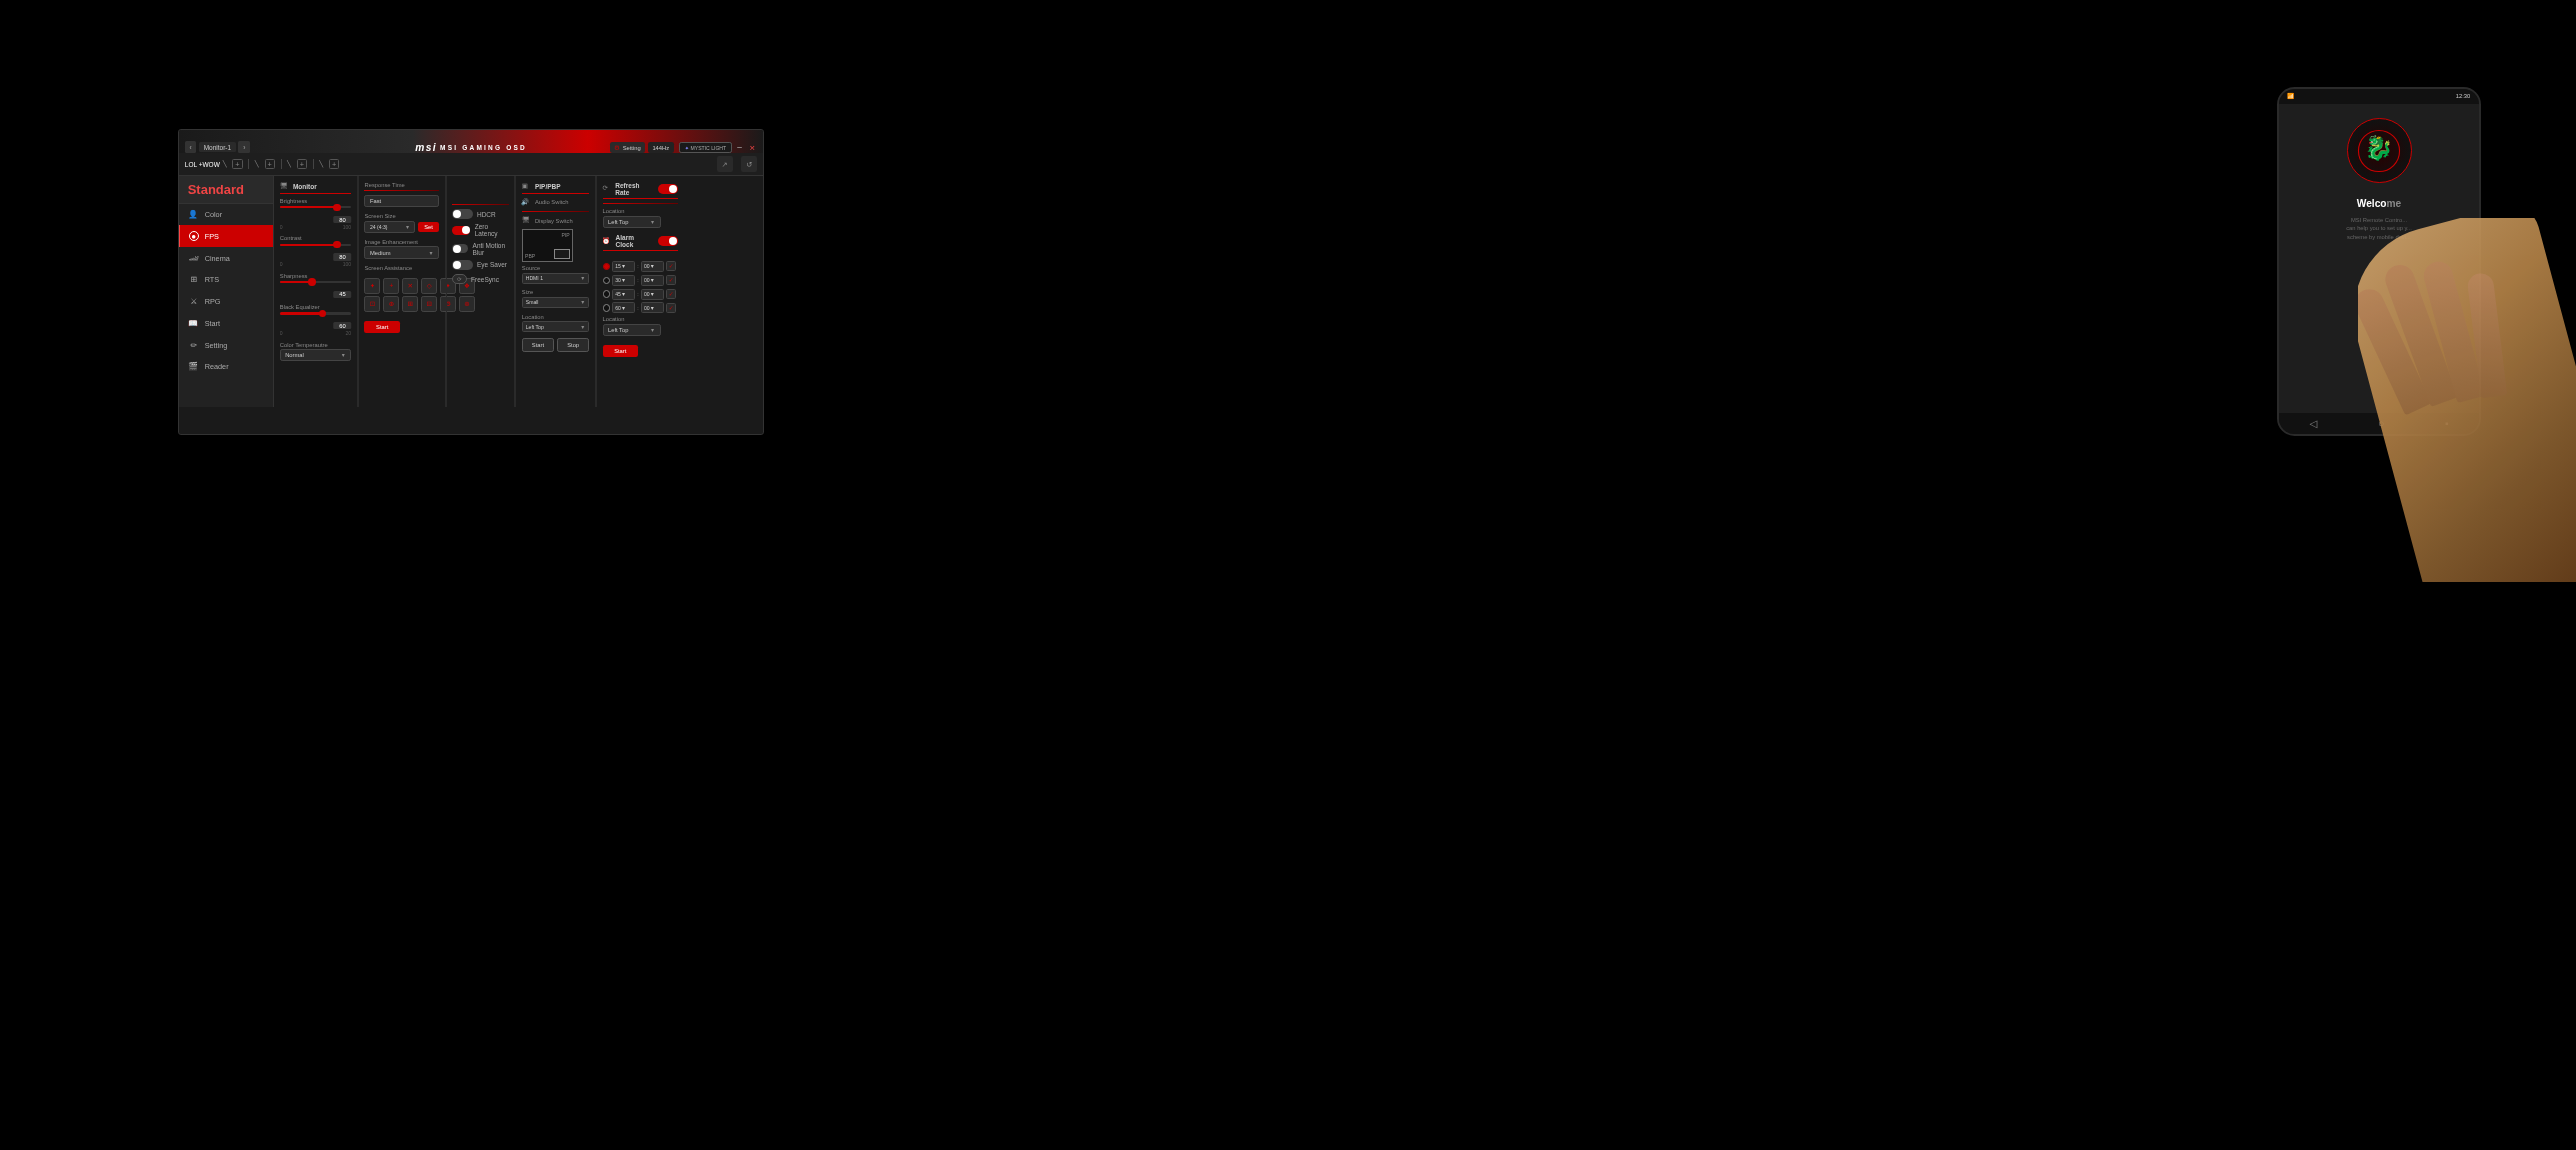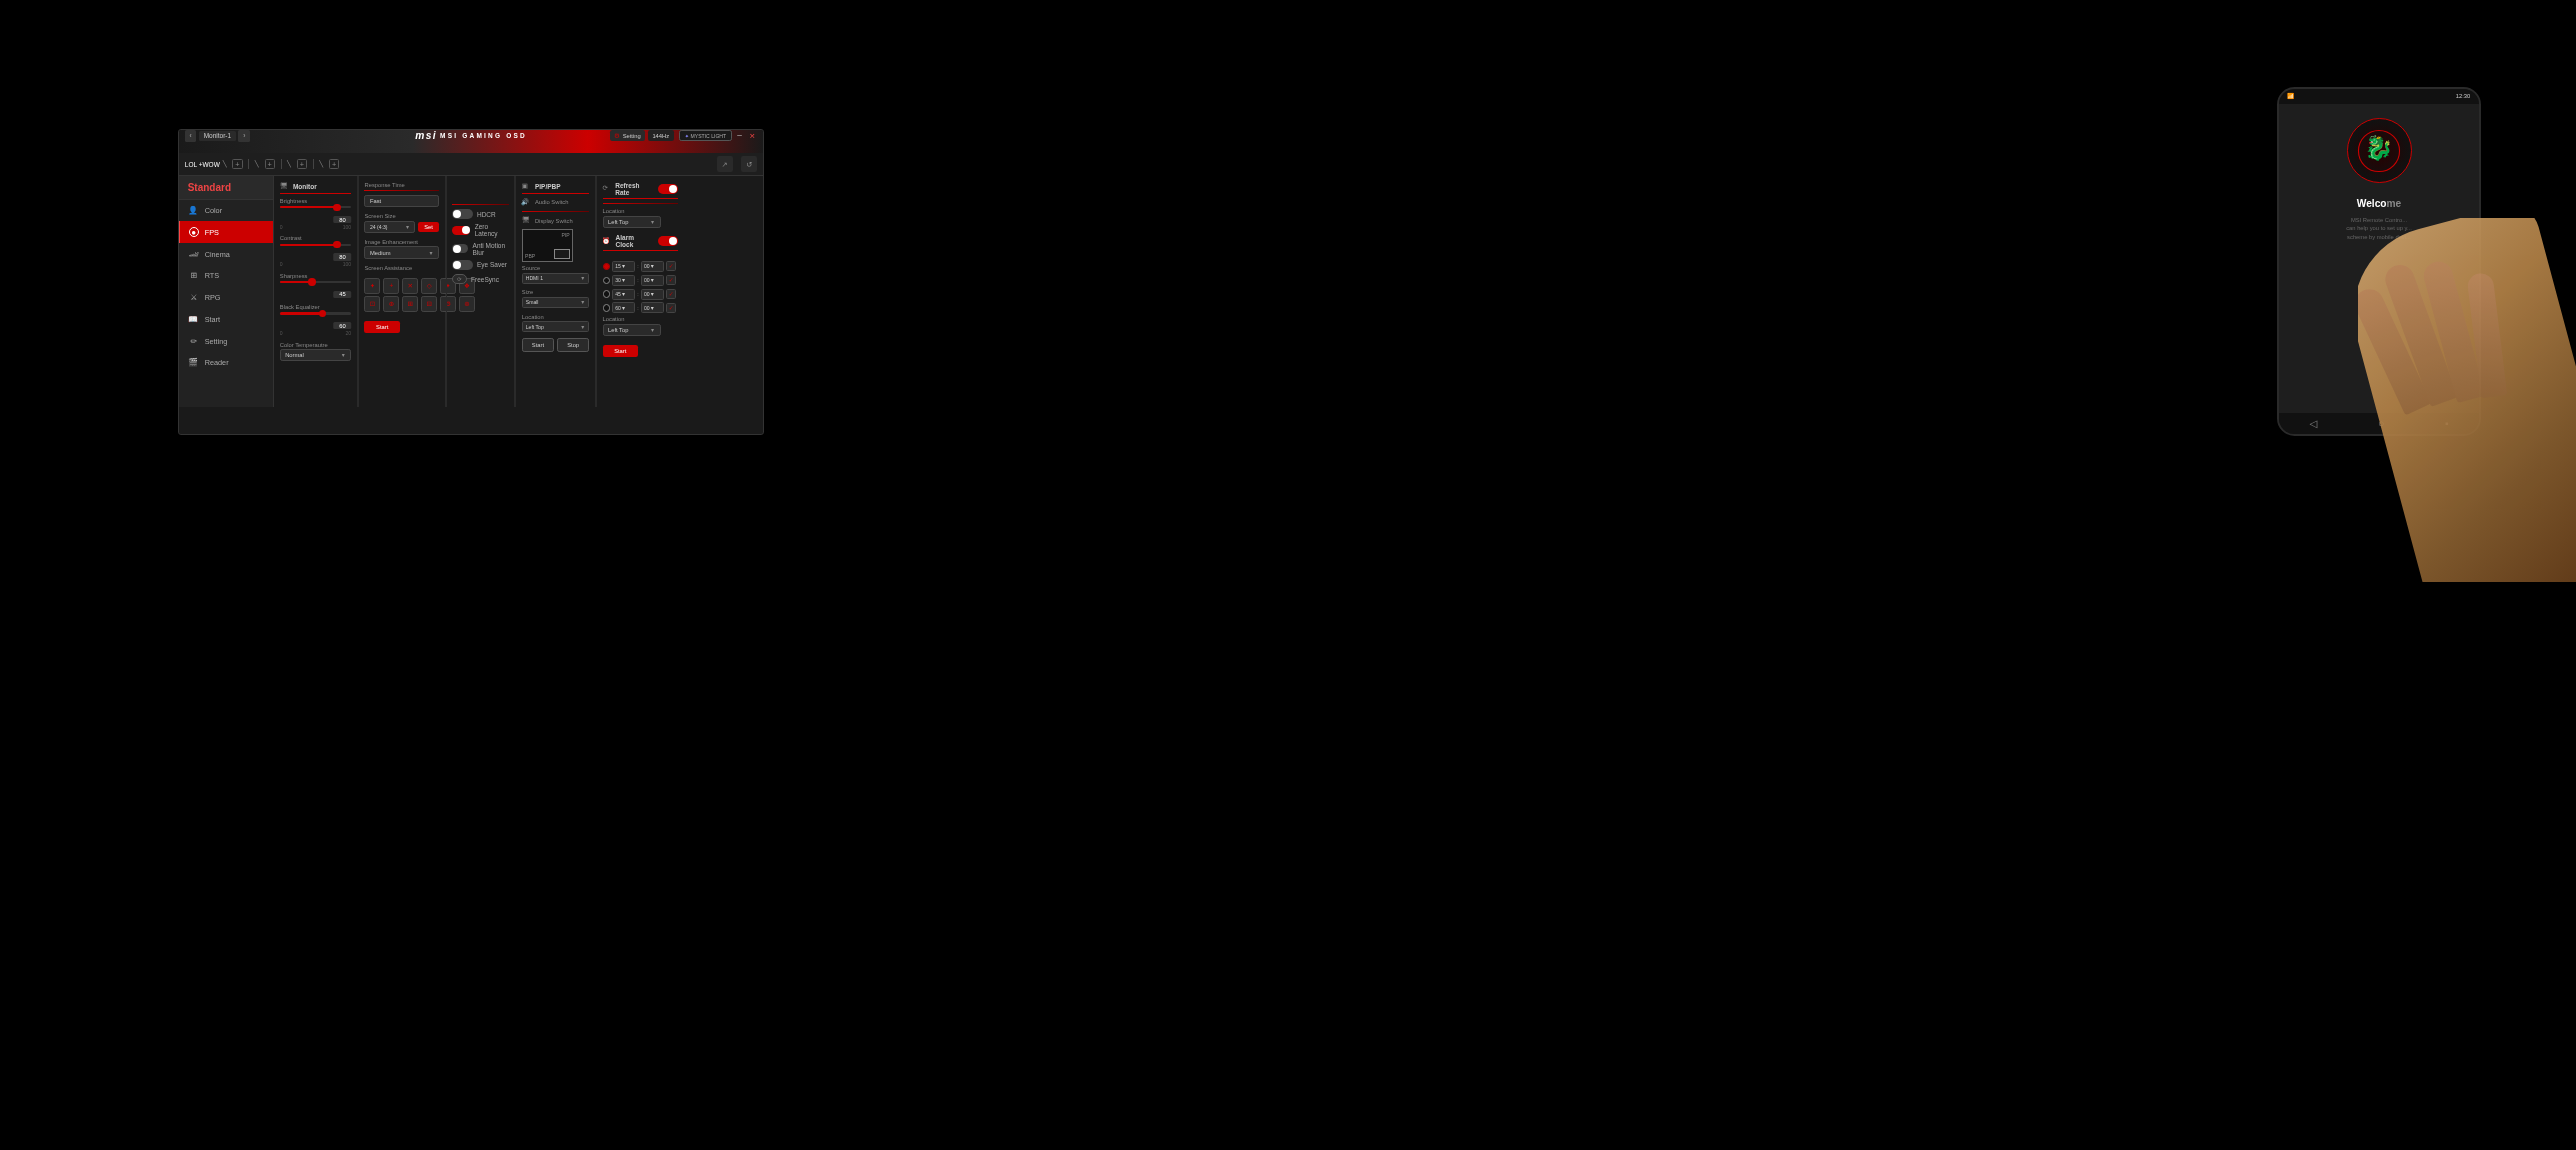--- a/index.html
+++ b/index.html
@@ -23,21 +23,21 @@
       border: 0.7px solid #333;
       border-radius: 2.9px;
       overflow: hidden;
     }
 
     
     .title-bar {
       height: 23px;
       background: linear-gradient(90deg, #1a1a1a 0%, #2a2a2a 40%, #c00 70%, #1a1a1a 100%);
       display: flex;
-      align-items: flex-start;
+      align-items: flex-end;
       padding: 0 5.8px;
       position: relative;
     }
 
     .title-bar-logo {
       display: flex;
       align-items: center;
       gap: 2.9px;
       position: absolute;
       left: 50%;
@@ -166,21 +166,21 @@
       width: 95px;
       background: #222;
       border-right: 0.7px solid #333;
       padding: 0;
       flex-shrink: 0;
     }
 
     .sidebar-header {
       padding: 5.8px 8.7px;
       color: #e44;
-      font-size: 10px;
+      font-size: 13px;
       font-weight: bold;
       background: #2a2a2a;
       border-bottom: 0.7px solid #333;
     }
 
     .sidebar-item {
       display: flex;
       align-items: center;
       gap: 5.8px;
       padding: 5.8px 8.7px;

